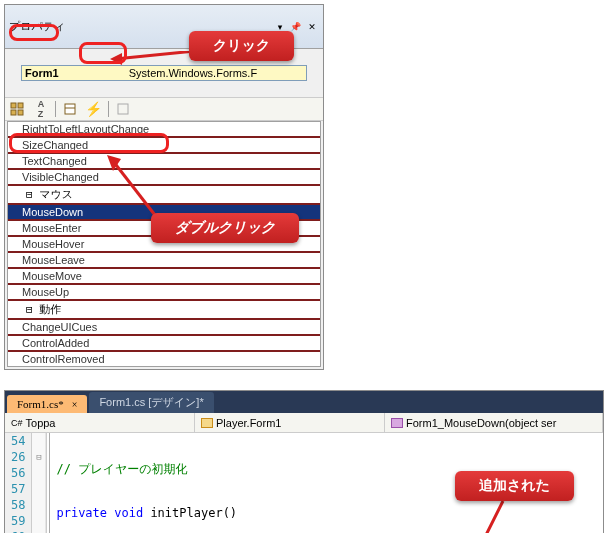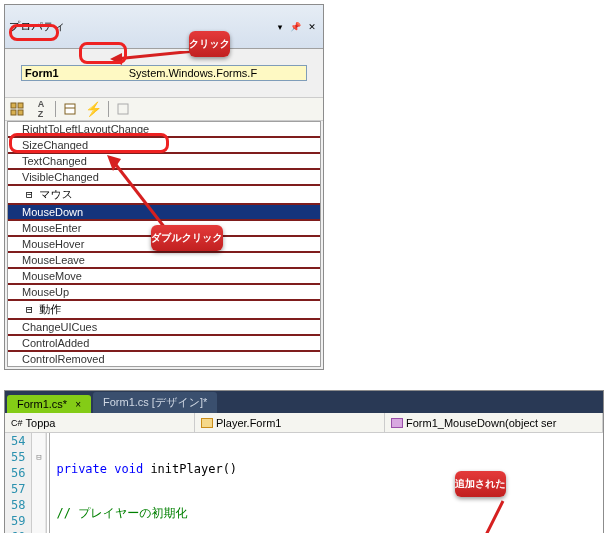--- a/index.html
+++ b/index.html
@@ -12,28 +12,28 @@
 .combo .bold { font-weight: bold; }
 .toolbar { display: flex; align-items: center; padding: 1px 2px; background: #f5f5f0; border-top: 1px solid #ccc; border-bottom: 1px solid #ccc; gap: 4px; }
 .toolbar .btn { width: 20px; height: 20px; display: flex; align-items: center; justify-content: center; cursor: pointer; }
 .toolbar .sep { width: 1px; height: 16px; background: #a0a0a0; }
 .event-list { background: #fff; border: 1px solid #a0a0a0; margin: 0 2px 2px 2px; font-size: 11px; }
 .event-row { padding: 1px 2px 1px 14px; color: #333; cursor: default; }
 .event-row.sel { background: #14347c; color: #fff; }
 .cat-row { padding: 1px 18px; font-weight: normal; }
 .cat-row::before { content: "⊟ "; font-family: monospace; }
 .divider { border-bottom: 2px solid #7f1d1d; }
-.callout { position: absolute; background: linear-gradient(#e43a3a, #c12020); color: #fff; font-size: 10px; font-weight: bold; padding: 6px 0; border-radius: 6px; box-shadow: 0 2px 4px rgba(0,0,0,.4); white-space: nowrap; z-index: 10; }
+.callout { position: absolute; background: linear-gradient(#e43a3a, #c12020); color: #fff; font-size: 14px; font-weight: bold; padding: 6px 24px; border-radius: 6px; box-shadow: 0 2px 4px rgba(0,0,0,.4); white-space: nowrap; z-index: 10; }
 .red-ring { position: absolute; border: 3px solid #e22; border-radius: 8px; pointer-events: none; z-index: 5; }
 svg.arrow { position: absolute; z-index: 4; pointer-events: none; }
 
 .editor-block { border: 1px solid #8c8c8c; margin: 4px; position: relative; }
 .tabbar { background: #293955; display: flex; align-items: flex-end; height: 22px; padding-left: 2px; }
 .tab { padding: 3px 10px; font-size: 11px; background: #3a4f6e; color: #d0d8e4; margin-right: 2px; border-top-left-radius: 3px; border-top-right-radius: 3px; cursor: pointer; }
-.tab.active { background: #84cc16; color: #000; }
+.tab.active { background: #fdba74; color: #000; font-family: Liberation Serif, serif; }
 .tab .x { margin-left: 8px; font-size: 10px; }
 .breadcrumb { background: #f5f5f0; border-bottom: 1px solid #ccc; display: flex; height: 20px; font-size: 11px; }
 .crumb { flex: 0 0 auto; padding: 2px 6px; border-right: 1px solid #ccc; display: flex; align-items: center; gap: 3px; min-width: 0; overflow: hidden; white-space: nowrap; }
 .crumb:last-child { flex: 1; }
 .code-area { display: flex; background: #fff; font-family: Consolas, monospace; font-size: 12px; }
 .gutter { background: #f0f0f0; color: #2b91af; text-align: right; padding: 0 6px; border-right: 1px solid #ccc; }
 .gutter div { height: 16px; line-height: 16px; }
 .fold { background: #f8f8f8; width: 14px; border-right: 1px solid #e5e5e5; }
 .fold div { height: 16px; display: flex; align-items: center; justify-content: center; font-size: 9px; color: #888; }
 .code { padding: 0 4px; white-space: pre; }
@@ -105,21 +105,21 @@
   </div>
 
   <div class="red-ring" style="left:4px; top:19px; width:50px; height:17px;"></div>
   <div class="red-ring" style="left:74px; top:37px; width:48px; height:22px;"></div>
   <div class="red-ring" style="left:4px; top:128px; width:160px; height:20px;"></div>
   <div class="callout" style="left:184px; top:26px;">クリック</div>
   <svg class="arrow" style="left:105px; top:46px;" width="90" height="20">
       <line x1="85" y1="0" x2="5" y2="8" stroke="#d62020" stroke-width="3"></line>
       <polygon points="0,8 12,2 12,14" fill="#d62020"></polygon>
     </svg>
-  <div class="callout" style="left:146px; top:220px;">ダブルクリック</div>
+  <div class="callout" style="left:146px; top:208px;font-style:italic;">ダブルクリック</div>
   <svg class="arrow" style="left:100px; top:148px;" width="70" height="80">
       <line x1="60" y1="75" x2="8" y2="8" stroke="#d62020" stroke-width="3"></line>
       <polygon points="2,2 16,6 8,18" fill="#d62020"></polygon>
     </svg>
 </div>
 
 <div class="editor-block" style="width:600px; margin-top:20px;">
   <div class="tabbar">
     <div class="tab active"><span>Form1.cs*</span><span class="x">×</span></div>
     <div class="tab">Form1.cs [デザイン]*</div>
@@ -134,21 +134,21 @@
         <span>Player.Form1</span>
       </div>
     <div class="crumb">
         <span class="icon-box" style="border-color:#9a4fa8;background:#d8a8e0;"></span>
         <span>Form1_MouseDown(object ser</span>
       </div>
   </div>
   <div class="code-area">
     <div class="gutter">
       <div>54</div>
-        <div>55</div>
+        <div>26</div>
         <div>56</div>
         <div>57</div>
         <div>58</div>
         <div>59</div>
         <div>60</div>
         <div>61</div>
         <div>62</div>
         <div>63</div>
         <div>64</div>
     </div>
@@ -162,22 +162,22 @@
         <div></div>
         <div>⊟</div>
         <div></div>
         <div></div>
         <div></div>
     </div>
     <div class="brace-bar">
       <div class="vline" style="top:0;height:192px;"></div>
     </div>
     <div class="code">
+      <div><span class="c-comment">// プレイヤーの初期化</span></div>
       <div><span class="c-keyword">private</span> <span class="c-keyword">void</span><span class="c-plain"> initPlayer()</span></div>
-      <div><span class="c-comment">// プレイヤーの初期化</span></div>
       <div class="c-plain">{</div>
       <div class="c-plain">    Player.Top = Height - (Player.Height * 2)</div>
       
       
       
       
       
       
       
       

